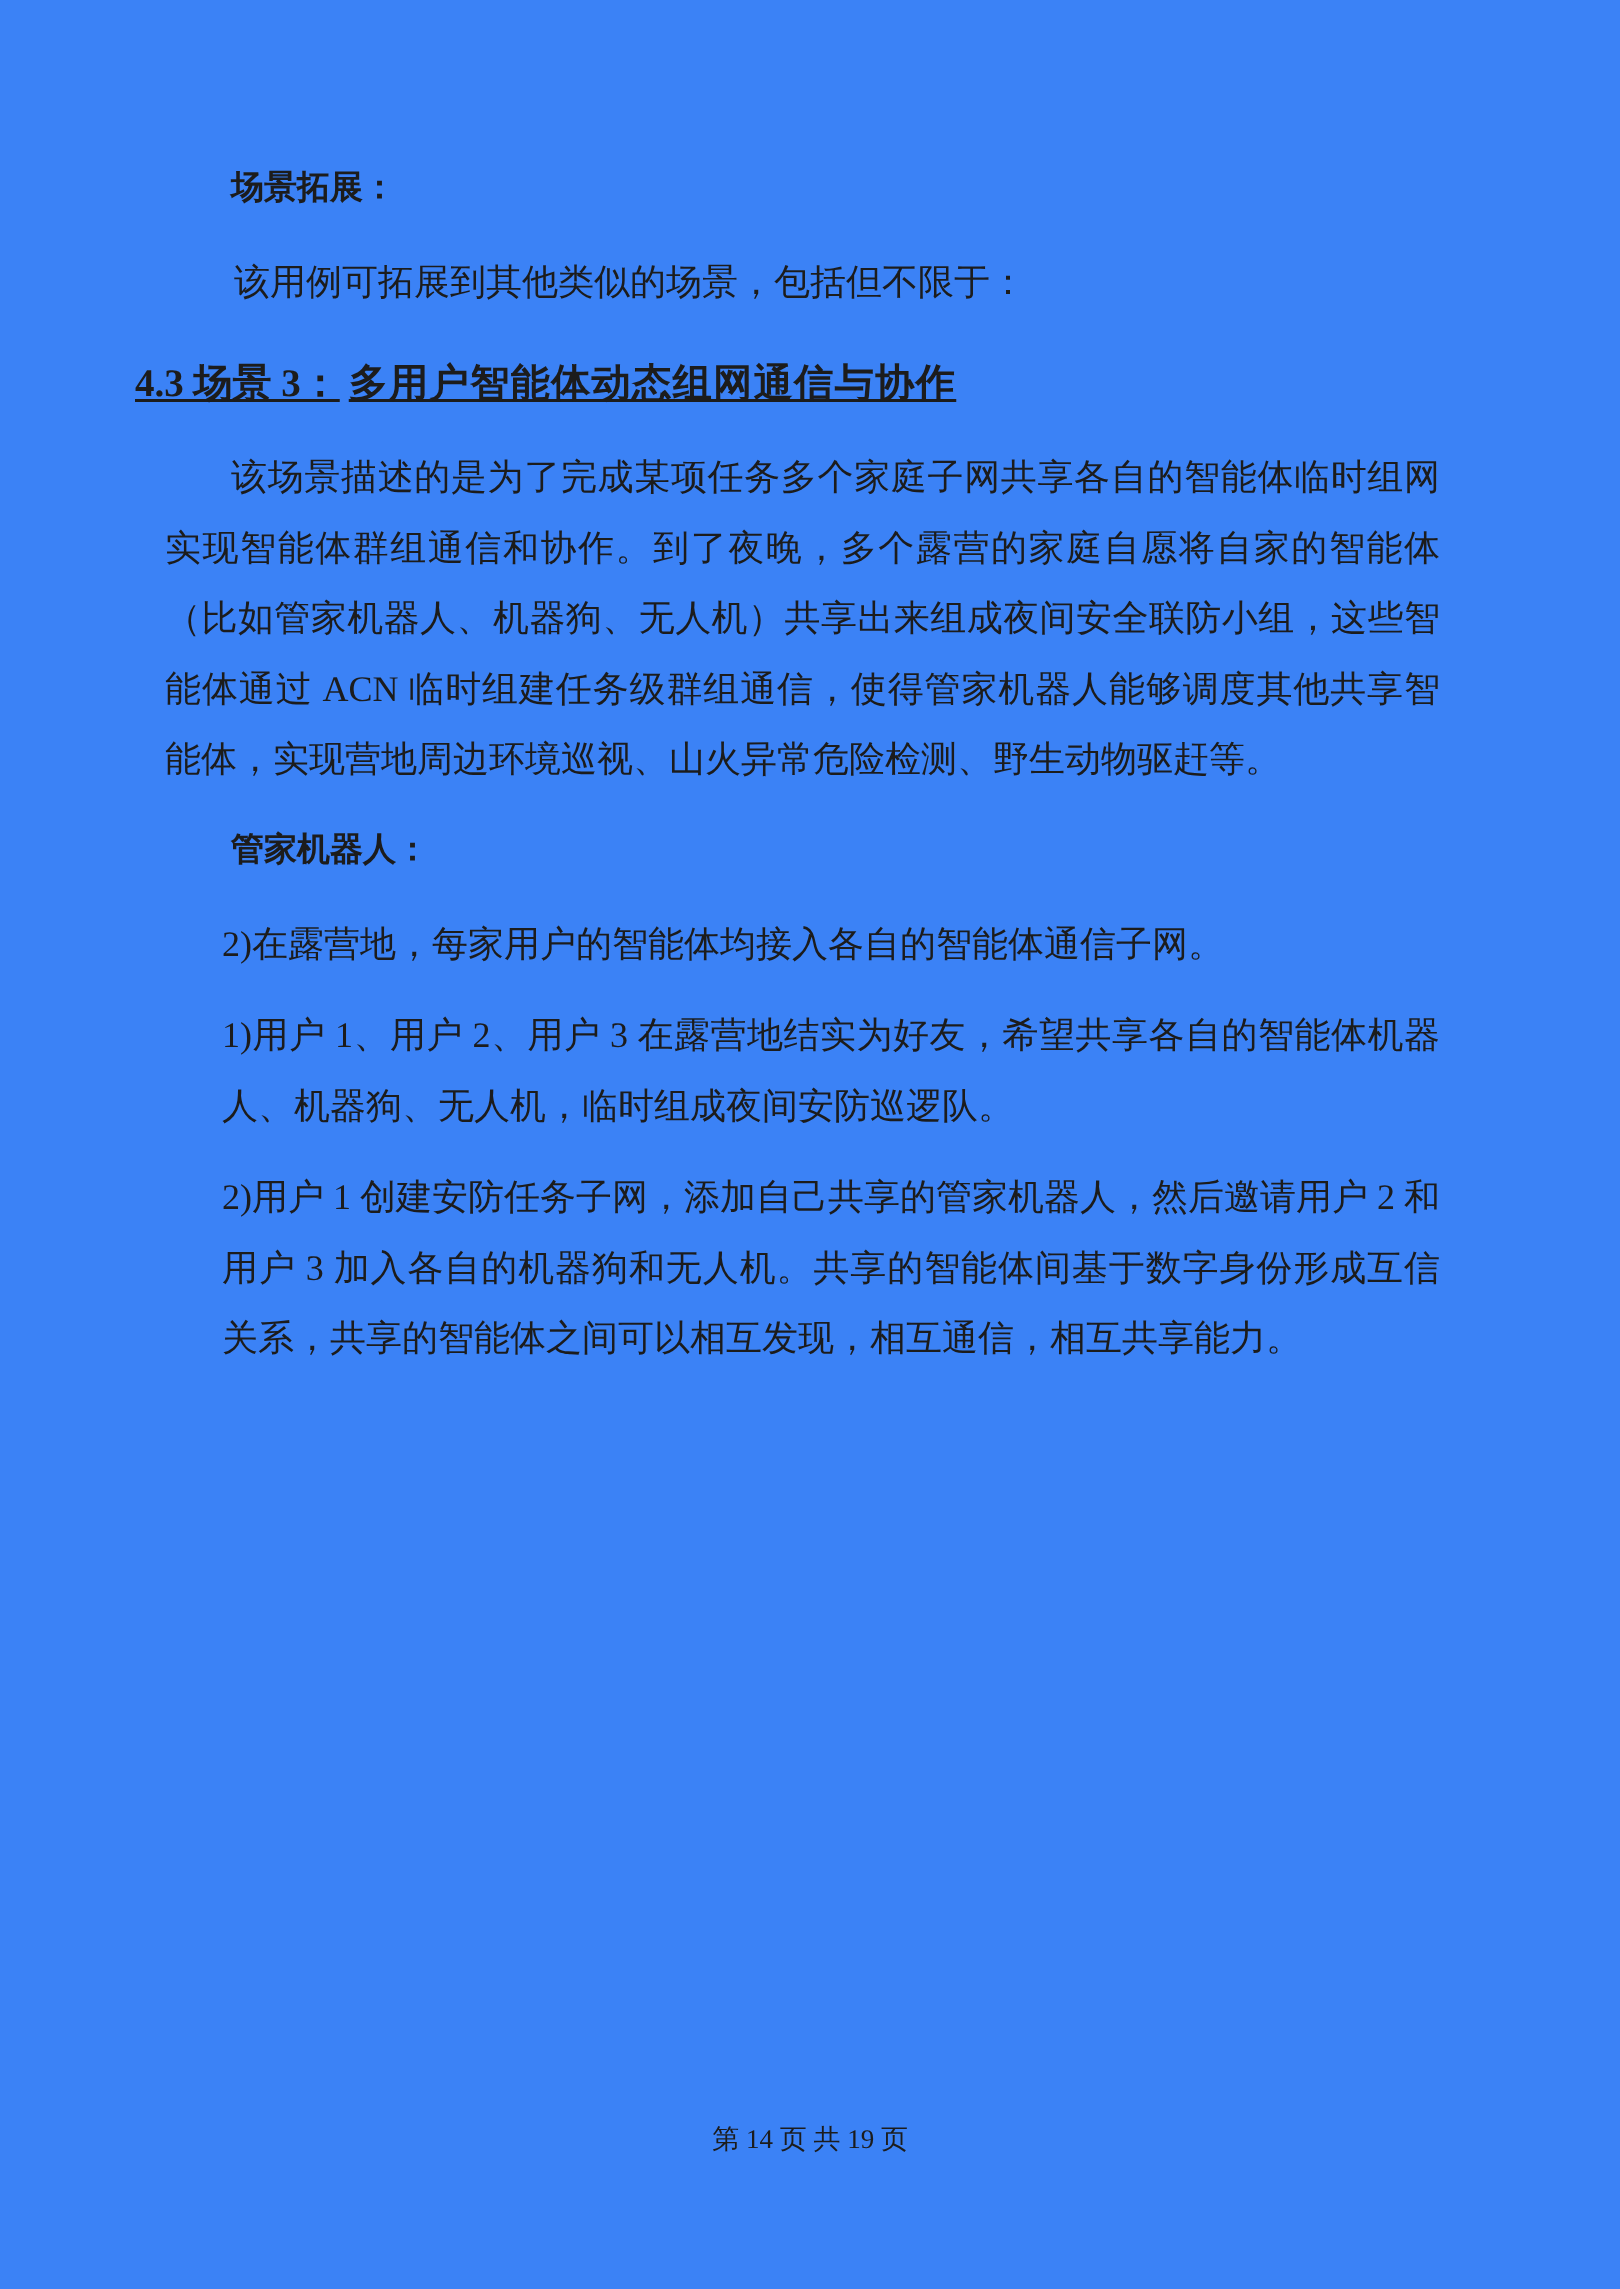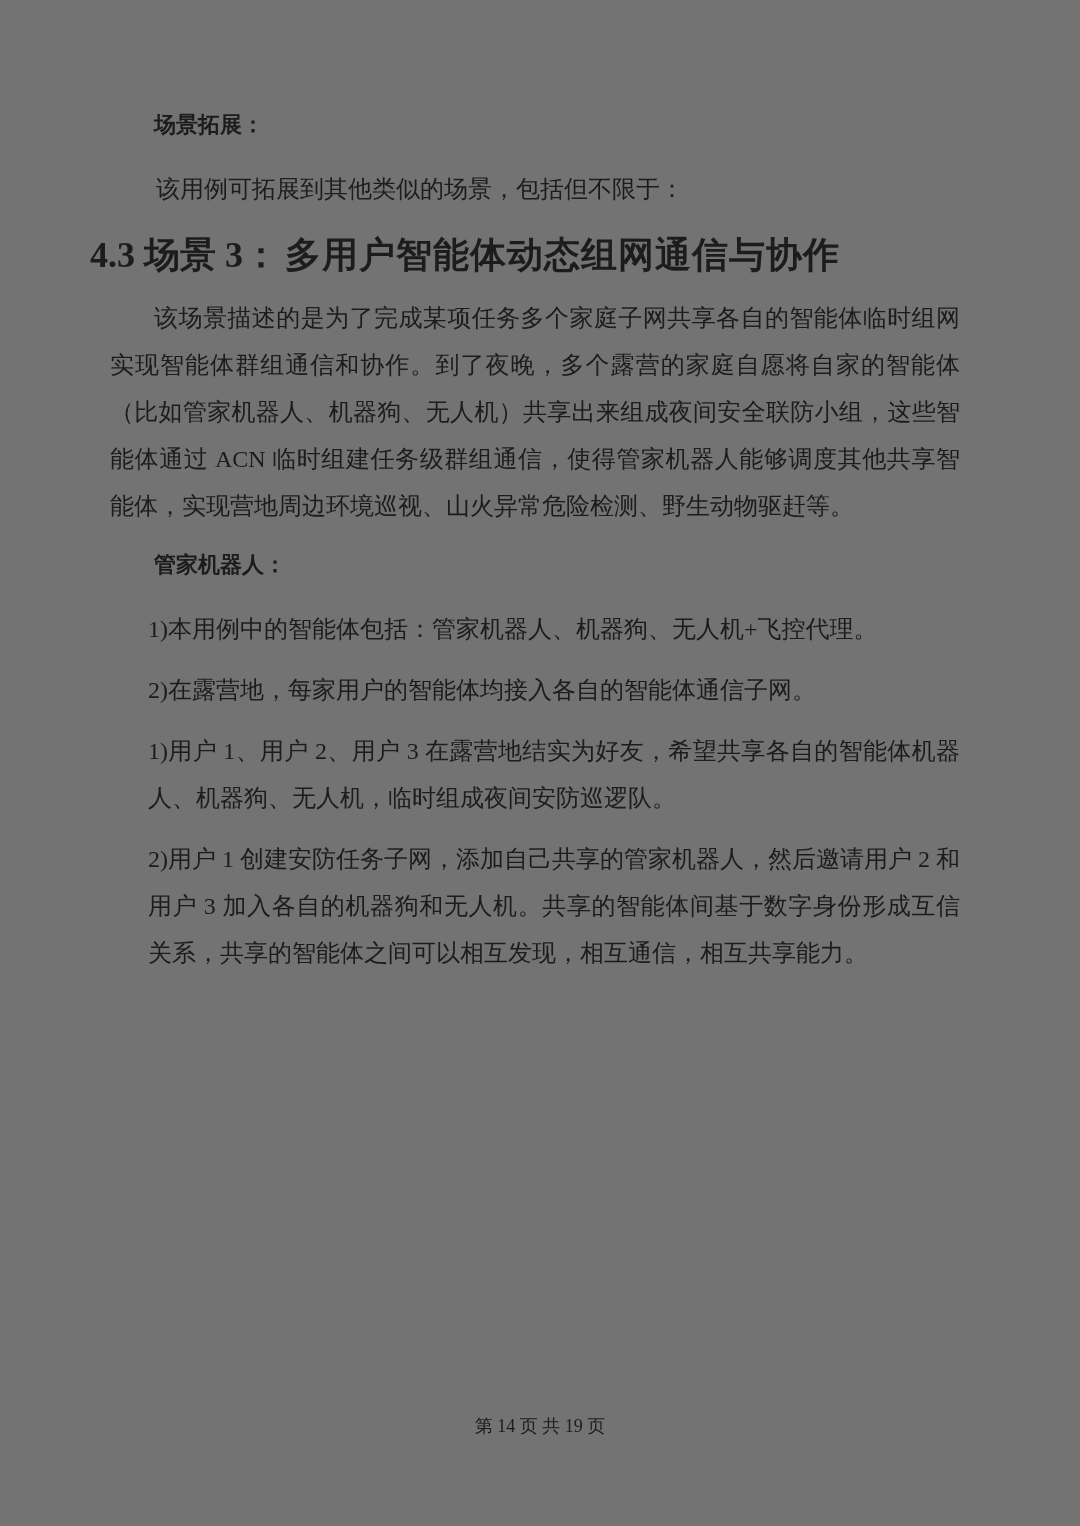--- a/index.html
+++ b/index.html
@@ -5,21 +5,21 @@
   html, body {
     margin: 0;
     padding: 0;
     background: #e8e8e8;
   }
   .page {
     position: relative;
     width: 1080px;
     height: 1526px;
     margin: 0 auto;
-    background: #737373;
+    background: #3b82f6;
     overflow: hidden;
     font-family: "Liberation Serif", "DejaVu Serif", serif;
     color: #1c1c1c;
   }
   .content {
     padding: 102px 104px 0 148px;
   }
   .block-heading {
     font-size: 22px;
     font-weight: bold;
@@ -40,25 +40,26 @@
     margin-bottom: 8px;
   }
   .bullet-mark {
     display: inline-block;
     margin-right: 10px;
   }
   .bold {
     font-weight: bold;
   }
   .section-heading {
-    font-size: 36px;
+    font-size: 26px;
     font-weight: bold;
     line-height: 52px;
     margin: 16px 0 14px -58px;
     white-space: nowrap;
+    text-decoration: underline;
   }
   .heading-num {
     font-family: "Liberation Serif", "DejaVu Serif", serif;
     margin-right: 6px;
   }
   .heading-title {
     font-family: "Liberation Sans", "DejaVu Sans", sans-serif;
     font-weight: 600;
     letter-spacing: 1px;
   }
@@ -92,21 +93,20 @@
     <p class="body-text intro-indent">该用例可拓展到其他类似的场景，包括但不限于：</p>
 
 
 
     <h2 class="section-heading"><span class="heading-num">4.3 场景 3：</span><span class="heading-title">多用户智能体动态组网通信与协作</span></h2>
 
     <p class="body-text section-intro">该场景描述的是为了完成某项任务多个家庭子网共享各自的智能体临时组网实现智能体群组通信和协作。到了夜晚，多个露营的家庭自愿将自家的智能体（比如管家机器人、机器狗、无人机）共享出来组成夜间安全联防小组，这些智能体通过 ACN 临时组建任务级群组通信，使得管家机器人能够调度其他共享智能体，实现营地周边环境巡视、山火异常危险检测、野生动物驱赶等。</p>
 
     <h3 class="block-heading">管家机器人：</h3>
 
-    <p class="body-text numbered-para">1)本用例中的智能体包括：管家机器人、机器狗、无人机+飞控代理。</p>
 
     <p class="body-text numbered-para">2)在露营地，每家用户的智能体均接入各自的智能体通信子网。</p>
 
 
     <p class="body-text numbered-para">1)用户 1、用户 2、用户 3 在露营地结实为好友，希望共享各自的智能体机器人、机器狗、无人机，临时组成夜间安防巡逻队。</p>
 
     <p class="body-text numbered-para">2)用户 1 创建安防任务子网，添加自己共享的管家机器人，然后邀请用户 2 和用户 3 加入各自的机器狗和无人机。共享的智能体间基于数字身份形成互信关系，共享的智能体之间可以相互发现，相互通信，相互共享能力。</p>
 
   </div>
 

